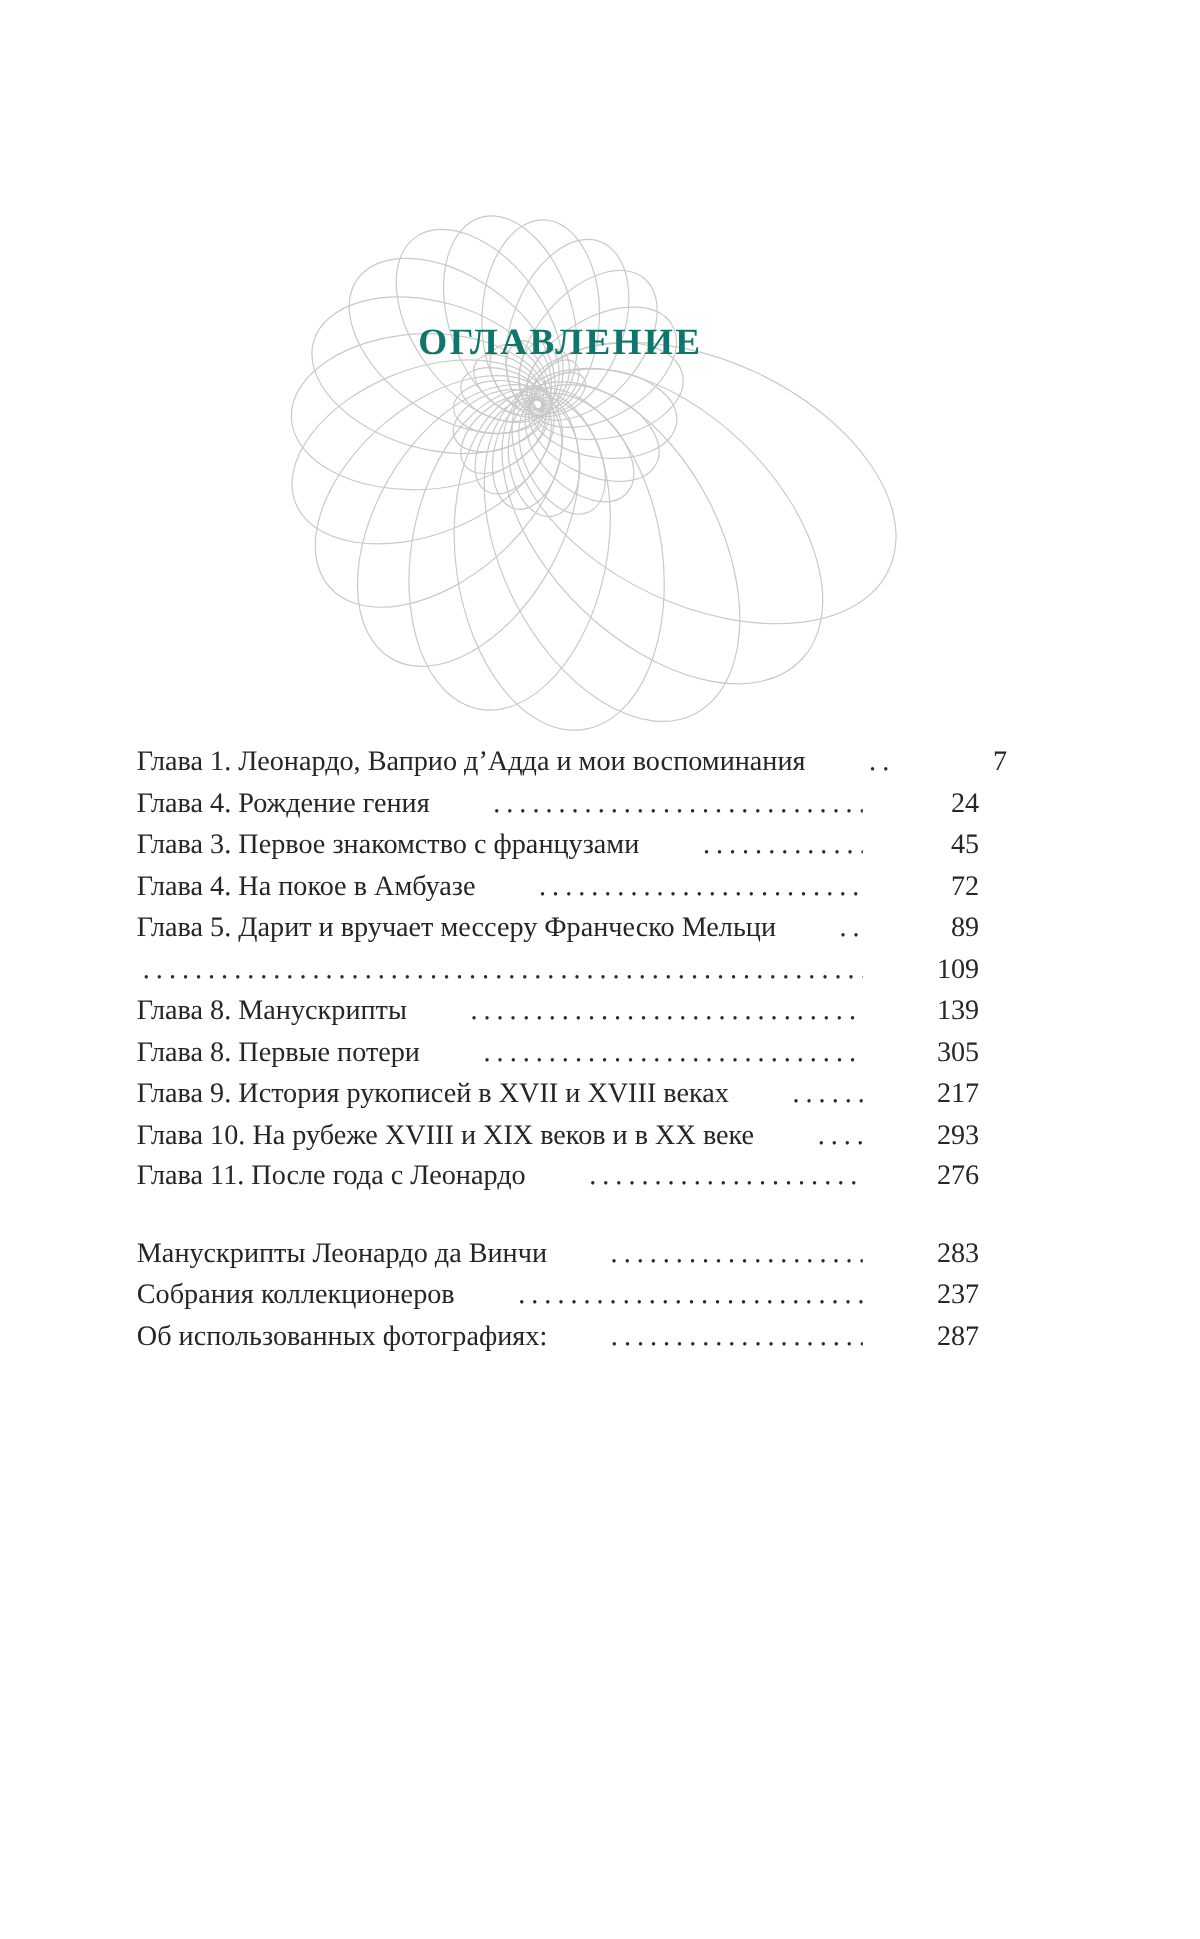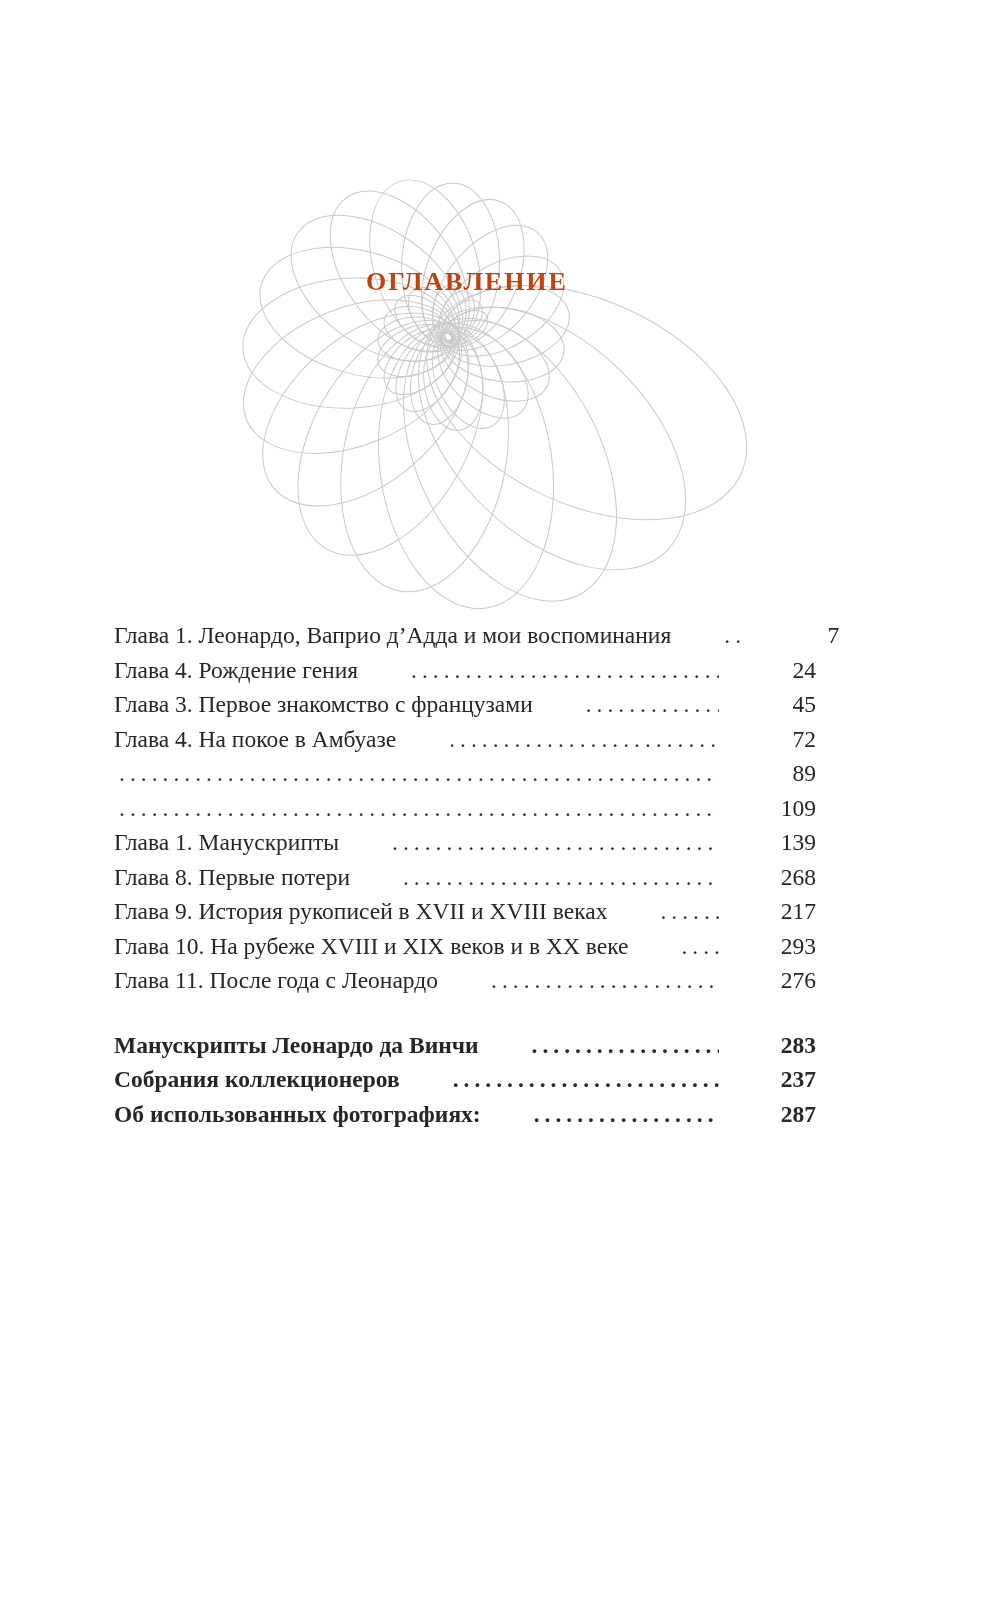--- a/index.html
+++ b/index.html
@@ -18,37 +18,37 @@
     left: 0; top: 0;
     width: 1000px; height: 1616px;
     display: block;
     pointer-events: none;
   }
   .title {
     position: absolute;
     top: 267px;
     left: 467px;
     transform: translateX(-50%);
-    font-size: 26px;
+    font-size: 31px;
     font-weight: 700;
     letter-spacing: 2px;
     white-space: nowrap;
-    color: #c2410c;
+    color: #0f766e;
     z-index: 2;
   }
   .toc {
     position: absolute;
     left: 114px;
     top: 618px;
     width: 702px;
     font-size: 23.5px;
     z-index: 2;
   }
   .toc-section { display: block; }
-  .appendix { margin-top: 30px; font-weight: bold; }
+  .appendix { margin-top: 30px; }
   .row {
     display: flex;
     align-items: flex-start;
     line-height: 34.5px;
     gap: 48px;
   }
   .label { white-space: nowrap; flex: 0 0 auto; }
   .dots {
     flex: 1 1 20px;
     min-width: 18px;
@@ -134,39 +134,40 @@
     <span class="pageno">45</span>
   </div>
 
   <div class="row">
     <span class="label">Глава 4. На покое в Амбуазе</span>
     <span class="dots"></span>
     <span class="pageno">72</span>
   </div>
 
   <div class="row">
+    <span class="label">Глава 5. Дарит и вручает мессеру Франческо Мельци</span>
     <span class="dots"></span>
     <span class="pageno">89</span>
   </div>
 
   <div class="row">
     <span class="dots"></span>
     <span class="pageno">109</span>
   </div>
 
   <div class="row">
-    <span class="label">Глава 1. Манускрипты</span>
+    <span class="label">Глава 8. Манускрипты</span>
     <span class="dots"></span>
     <span class="pageno">139</span>
   </div>
 
   <div class="row">
     <span class="label">Глава 8. Первые потери</span>
     <span class="dots"></span>
-    <span class="pageno">268</span>
+    <span class="pageno">305</span>
   </div>
 
   <div class="row">
     <span class="label">Глава 9. История рукописей в XVII и XVIII веках</span>
     <span class="dots"></span>
     <span class="pageno">217</span>
   </div>
 
   <div class="row">
     <span class="label">Глава 10. На рубеже XVIII и XIX веков и в XX веке</span>

